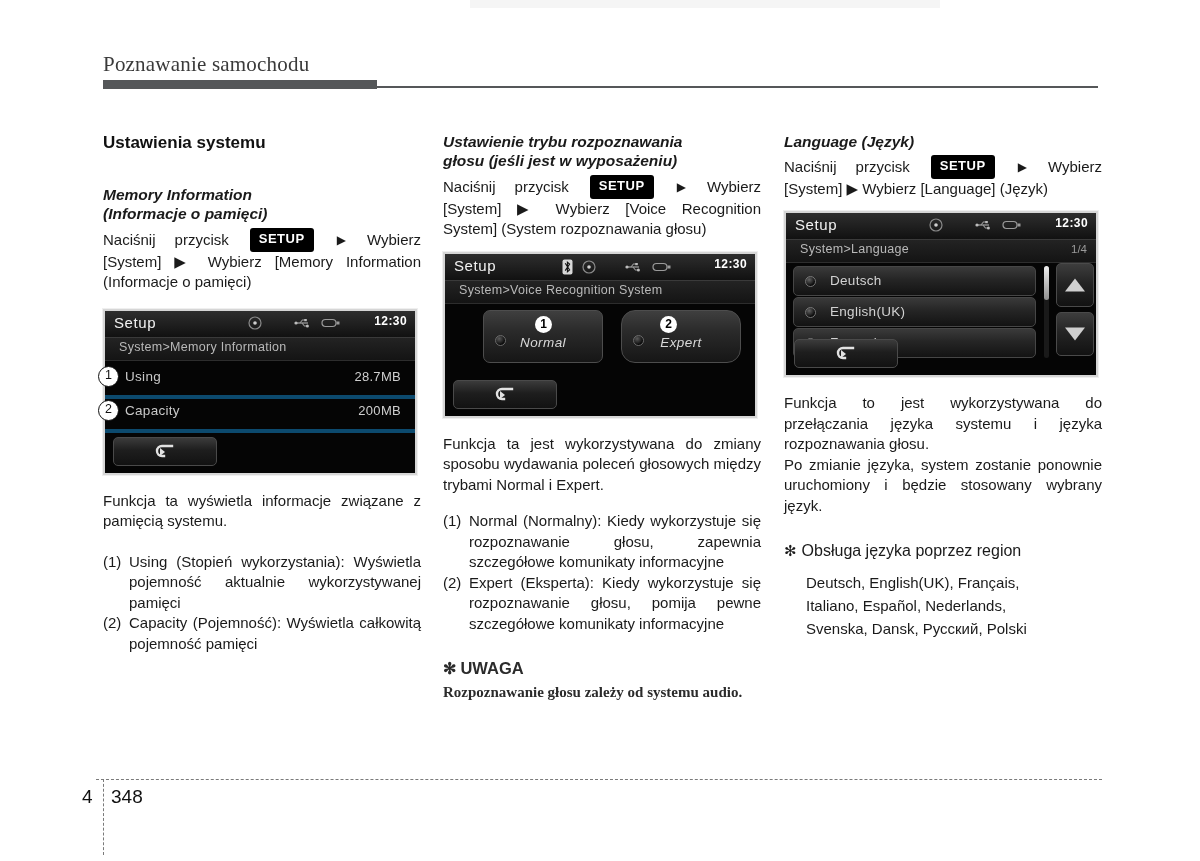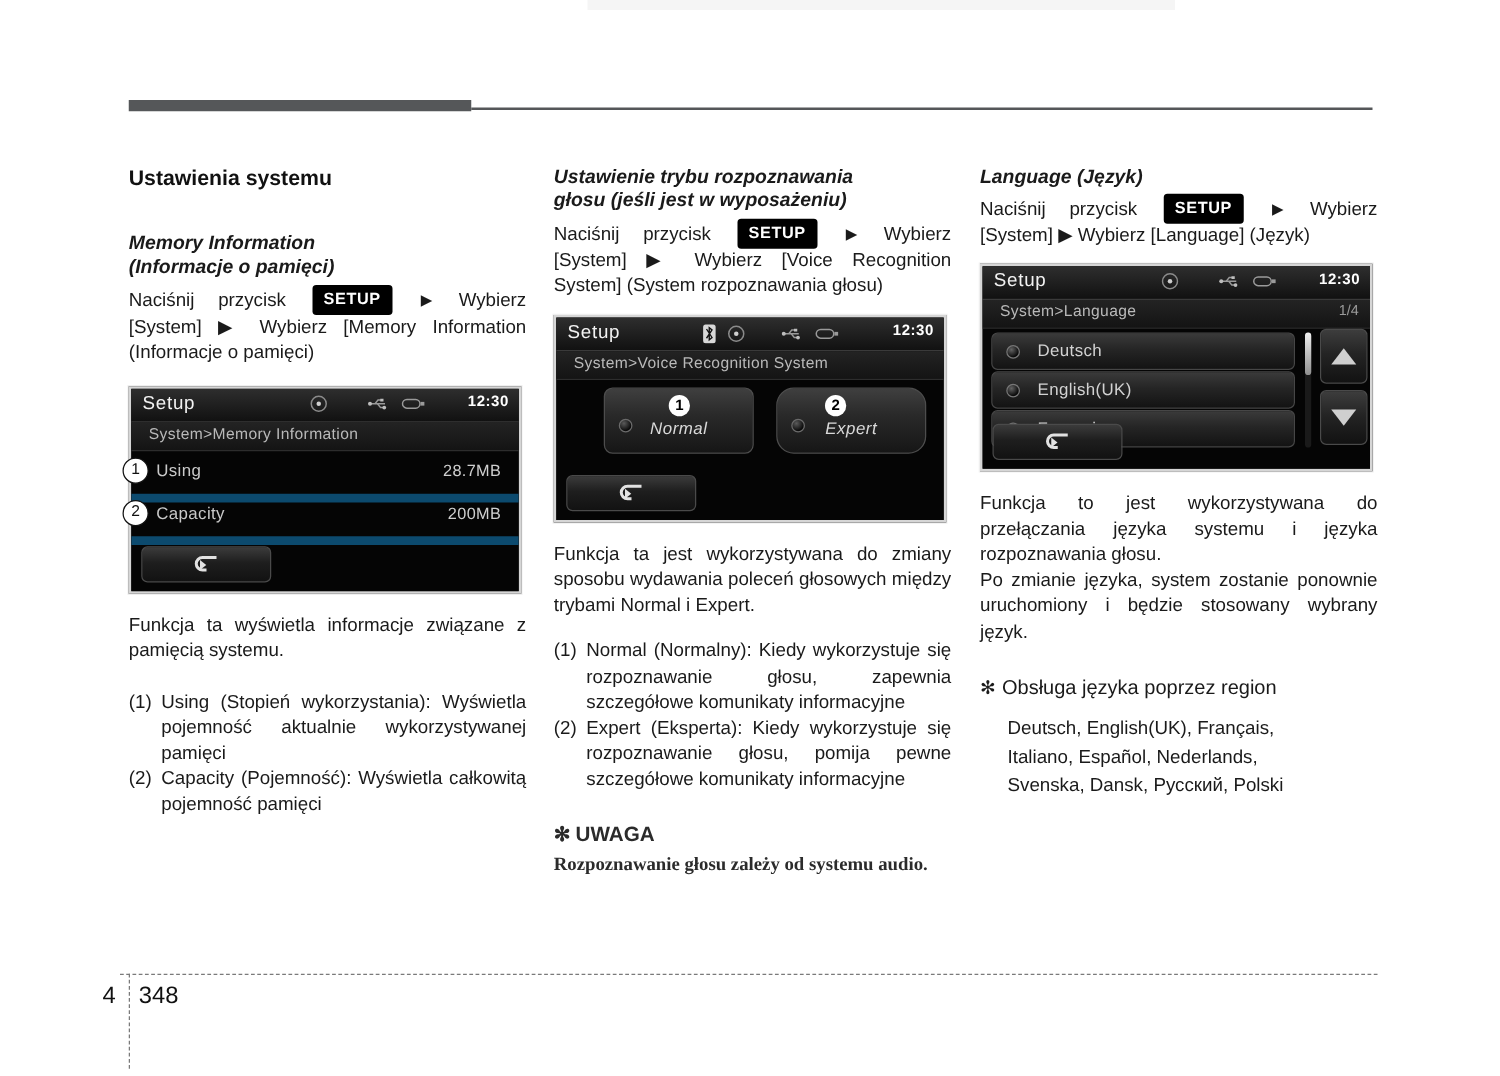--- a/index.html
+++ b/index.html
@@ -260,21 +260,21 @@
     top: 3px;
     color: #9a9a9a;
     font-size: 11.5px;
   }
 
   .scr-row {
     position: absolute;
     left: 0;
     width: 100%;
     height: 34px;
-    border-bottom: 7px solid #0c4a6e;
+    border-bottom: 4px solid #0c4a6e;
   }
   .scr-row .row-label {
     position: absolute;
     left: 20px;
     top: 8px;
     color: #c9c9c9;
     font-size: 13.5px;
     letter-spacing: 0.3px;
   }
   .scr-row .row-value {
@@ -485,20 +485,21 @@
     height: 8px;
     background: #f5f5f5;
   }
 </style>
 </head>
 <body>
 
 <div class="top-smudge"></div>
 
 <div id="page-header">
+  <div class="chapter-title">Poznawanie samochodu</div>
   <div class="rule">
     <div class="rule-thick"></div>
     <div class="rule-thin"></div>
   </div>
 </div>
 <div class="ghost-text"></div>
 
 <div class="column" id="col-1">
 
   <h2 class="section-title">Ustawienia systemu</h2>

